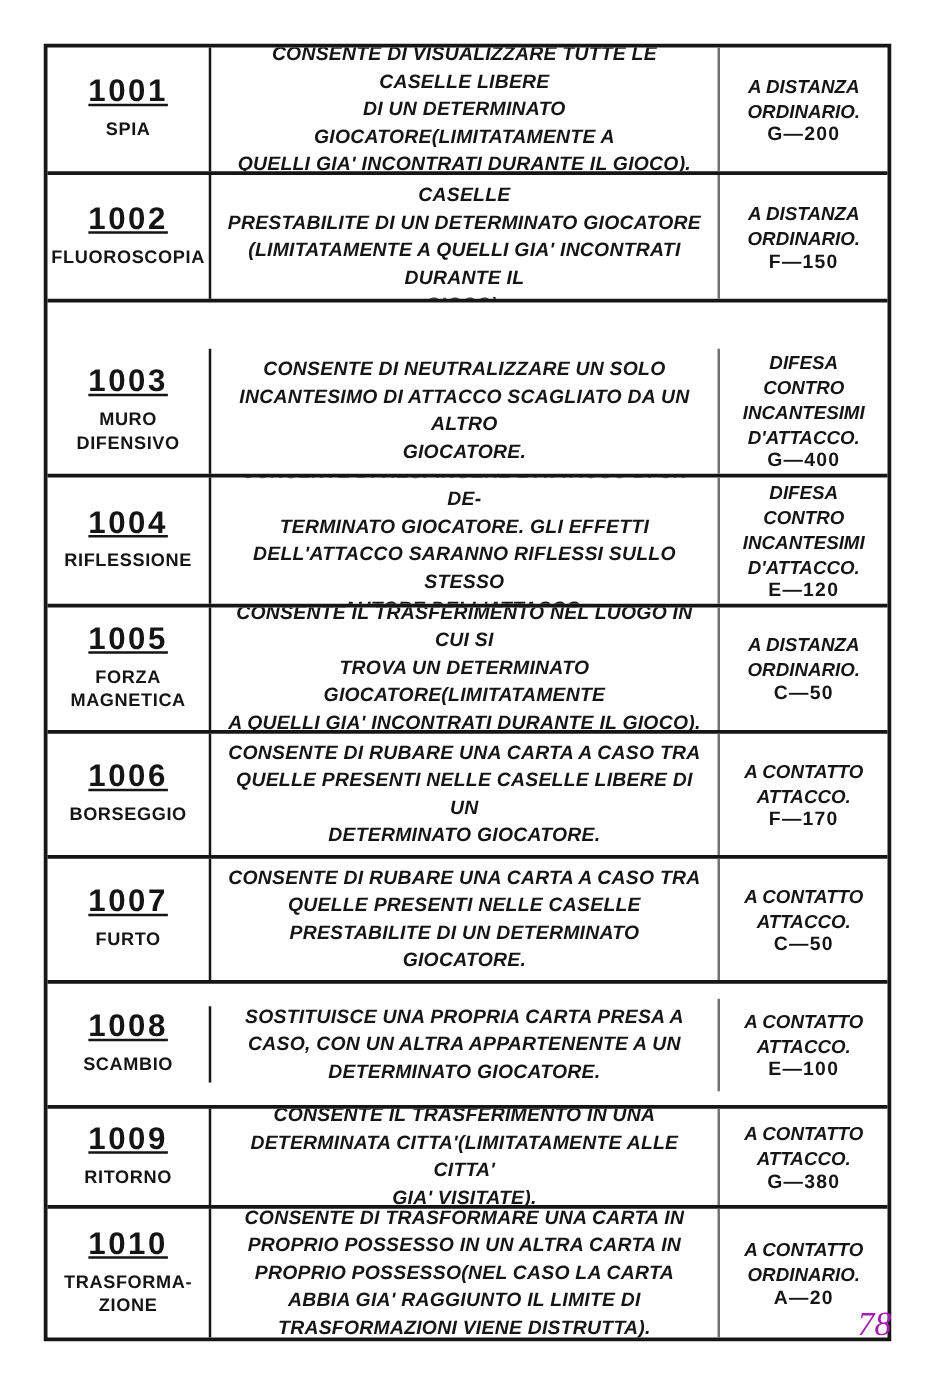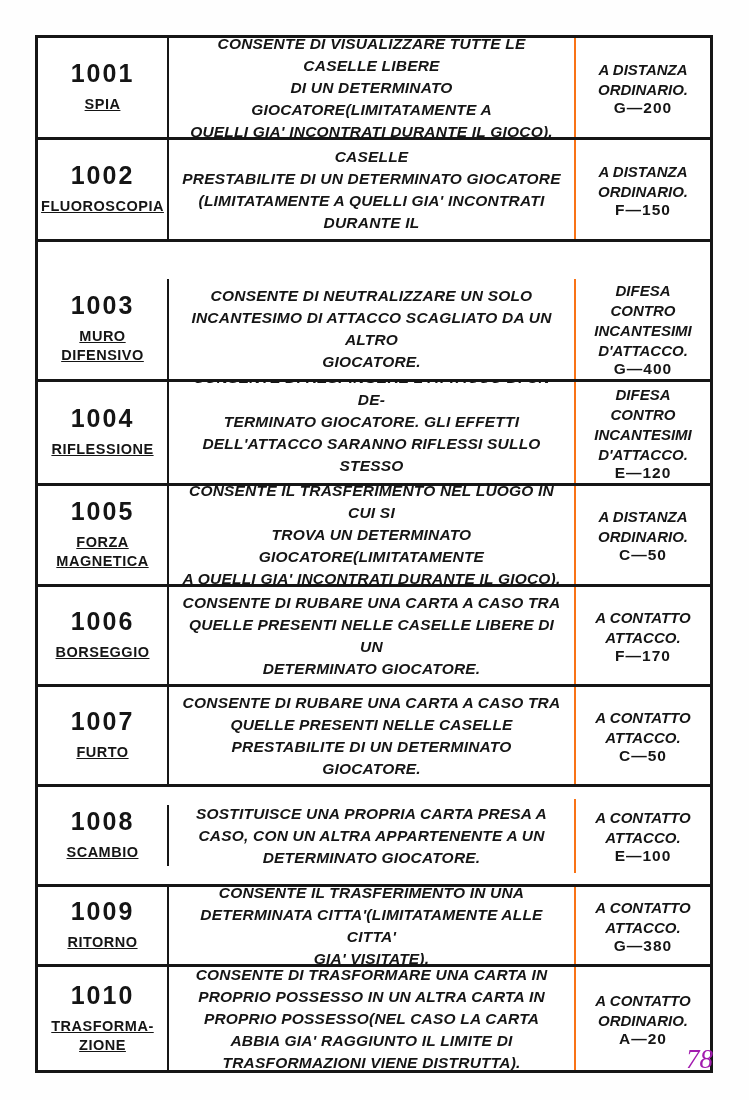--- a/index.html
+++ b/index.html
@@ -56,42 +56,42 @@
   }
   .col-id {
     width: 131px;
     flex: none;
     border-right: 2px solid #161616;
     gap: 9px;
     padding: 4px 6px;
   }
   .col-desc {
     flex: 1 1 auto;
-    border-right: 2px solid #f97316;
+    border-right: 2px solid #737373;
     padding: 4px 12px;
   }
   .col-type {
     width: 134px;
     flex: none;
     padding: 4px 6px;
   }
   .spell-number {
     font-size: 25px;
     font-weight: bold;
     letter-spacing: 2px;
     line-height: 1;
+    text-decoration: underline;
   }
   .spell-name {
     font-size: 14.5px;
     font-weight: bold;
     letter-spacing: 0.5px;
     text-align: center;
     white-space: pre-line;
     line-height: 19px;
-    text-decoration: underline;
   }
   .spell-desc {
     font-size: 15.5px;
     font-style: italic;
     font-weight: bold;
     text-align: center;
     white-space: pre-line;
     line-height: 22px;
     letter-spacing: 0.2px;
   }

